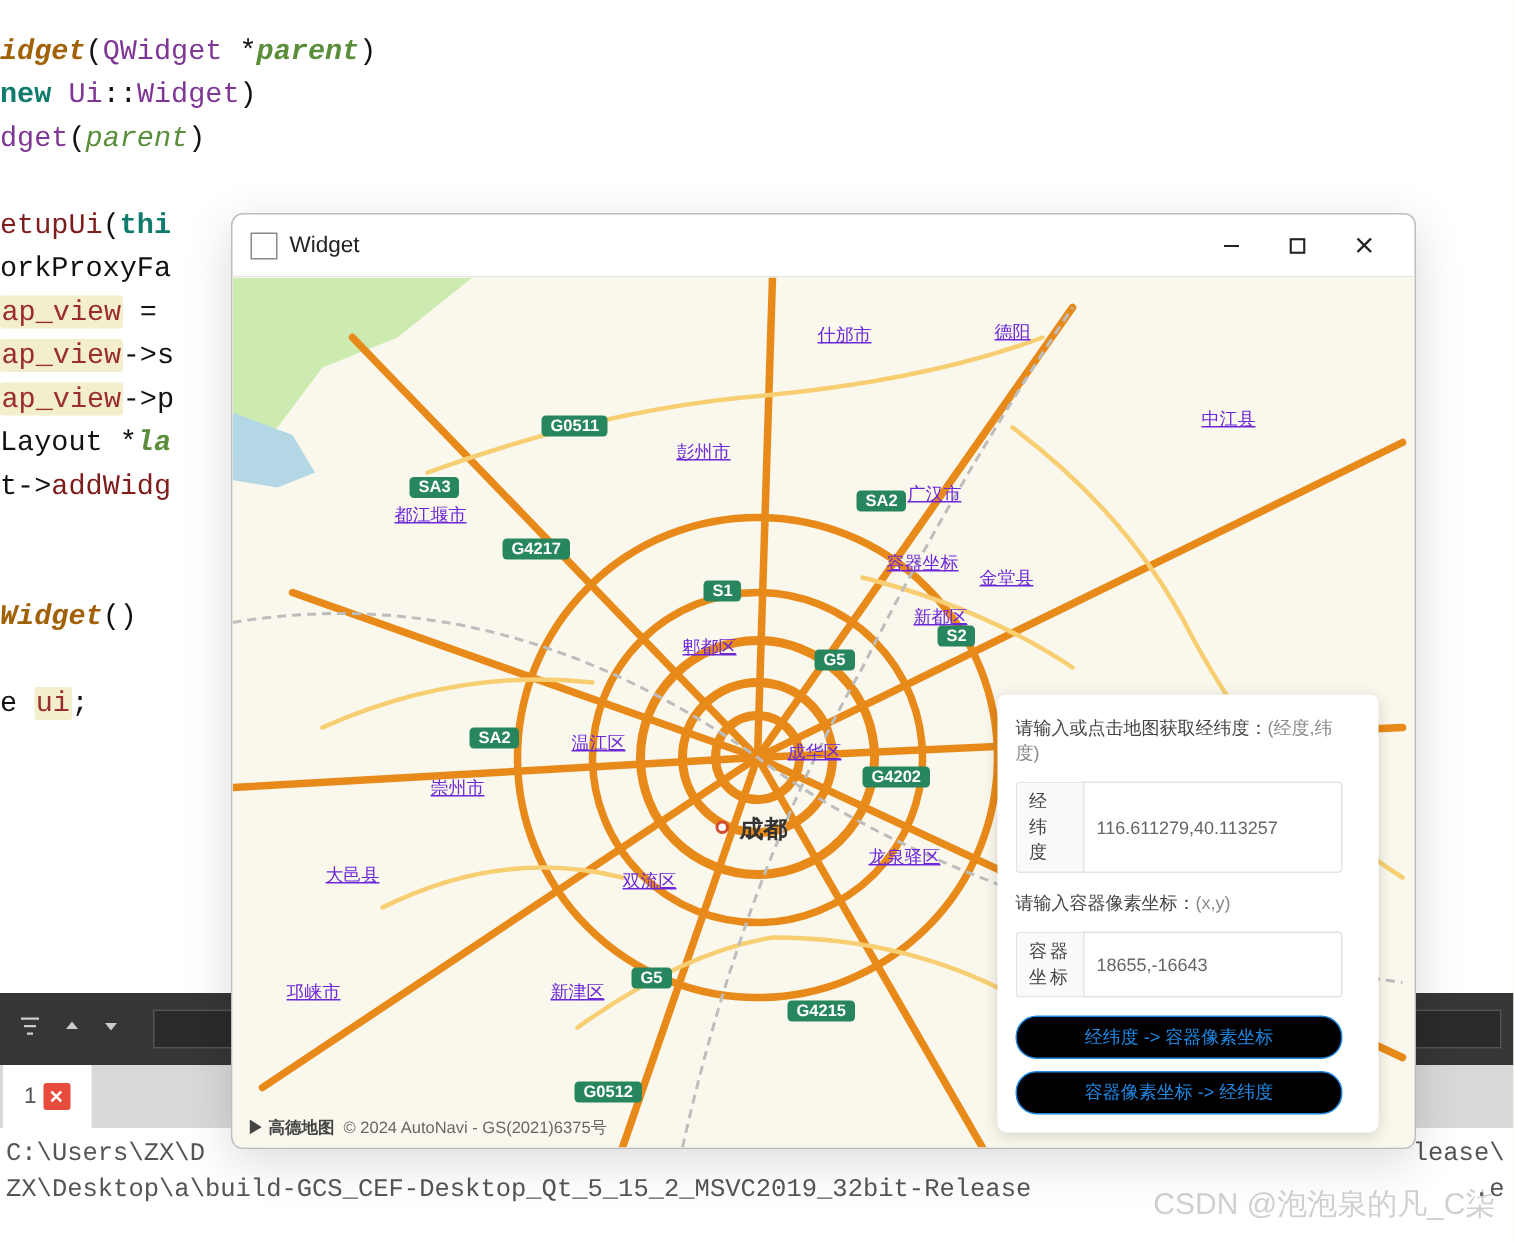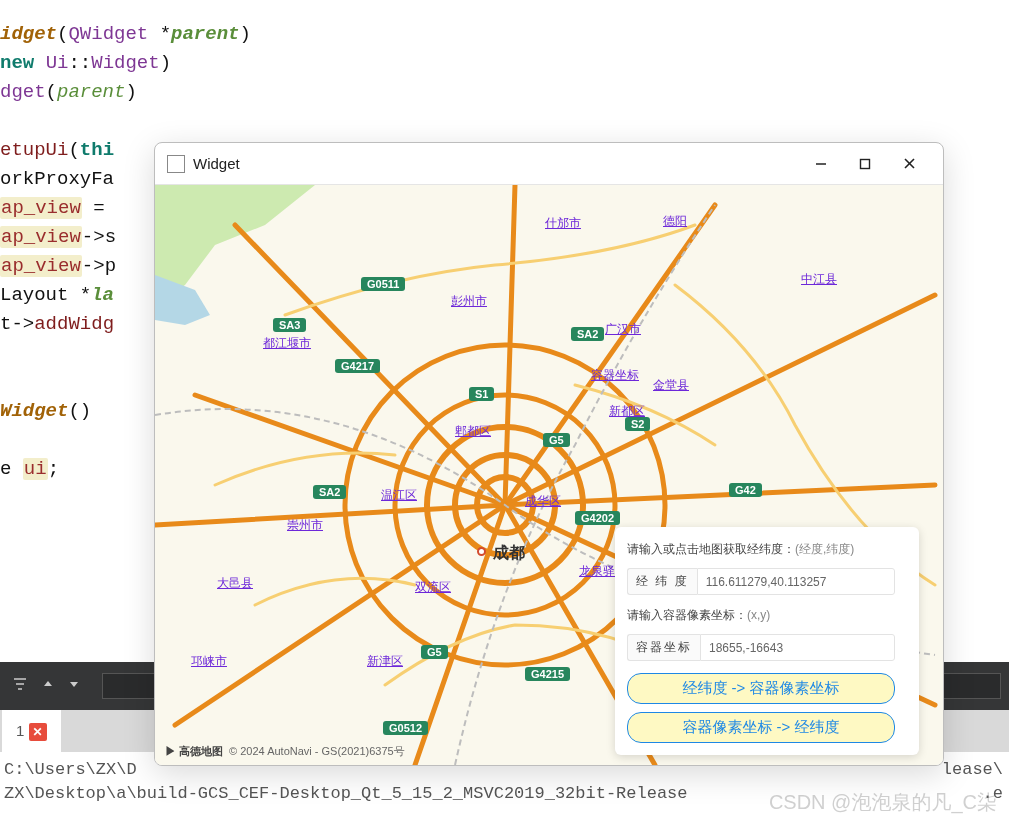--- a/index.html
+++ b/index.html
@@ -182,21 +182,21 @@
   font-family: sans-serif;
   padding: 1px 6px;
   border-radius: 3px;
   font-weight: bold;
 }
 
 .map-panel {
   position: absolute;
   right: 24px;
   bottom: 10px;
-  width: 304px;
+  width: 254px;
   background: #fff;
   border-radius: 6px;
   box-shadow: 0 2px 10px rgba(0,0,0,0.15);
   padding: 14px 24px 12px 12px;
   font-family: "Microsoft YaHei", sans-serif;
   font-size: 12px;
   color: #444;
   margin-top: 10px;
 }
 .map-panel .panel-row {
@@ -223,25 +223,25 @@
   font-size: 12px;
   border-radius: 0 3px 3px 0;
   color: #666;
 }
 .map-panel .hint { color: #888; }
 .pill-btn {
   display: block;
   width: 100%;
   border: 1px solid #1e88e5;
   color: #1e88e5;
-  background: #fef9c3;
+  background: #000000;
   border-radius: 14px;
   padding: 5px 0;
   text-align: center;
-  font-size: 15px;
+  font-size: 12px;
   margin-top: 8px;
   cursor: pointer;
 }
 
 .map-attrib {
   position: absolute;
   left: 10px;
   bottom: 6px;
   font-family: sans-serif;
   font-size: 11px;

